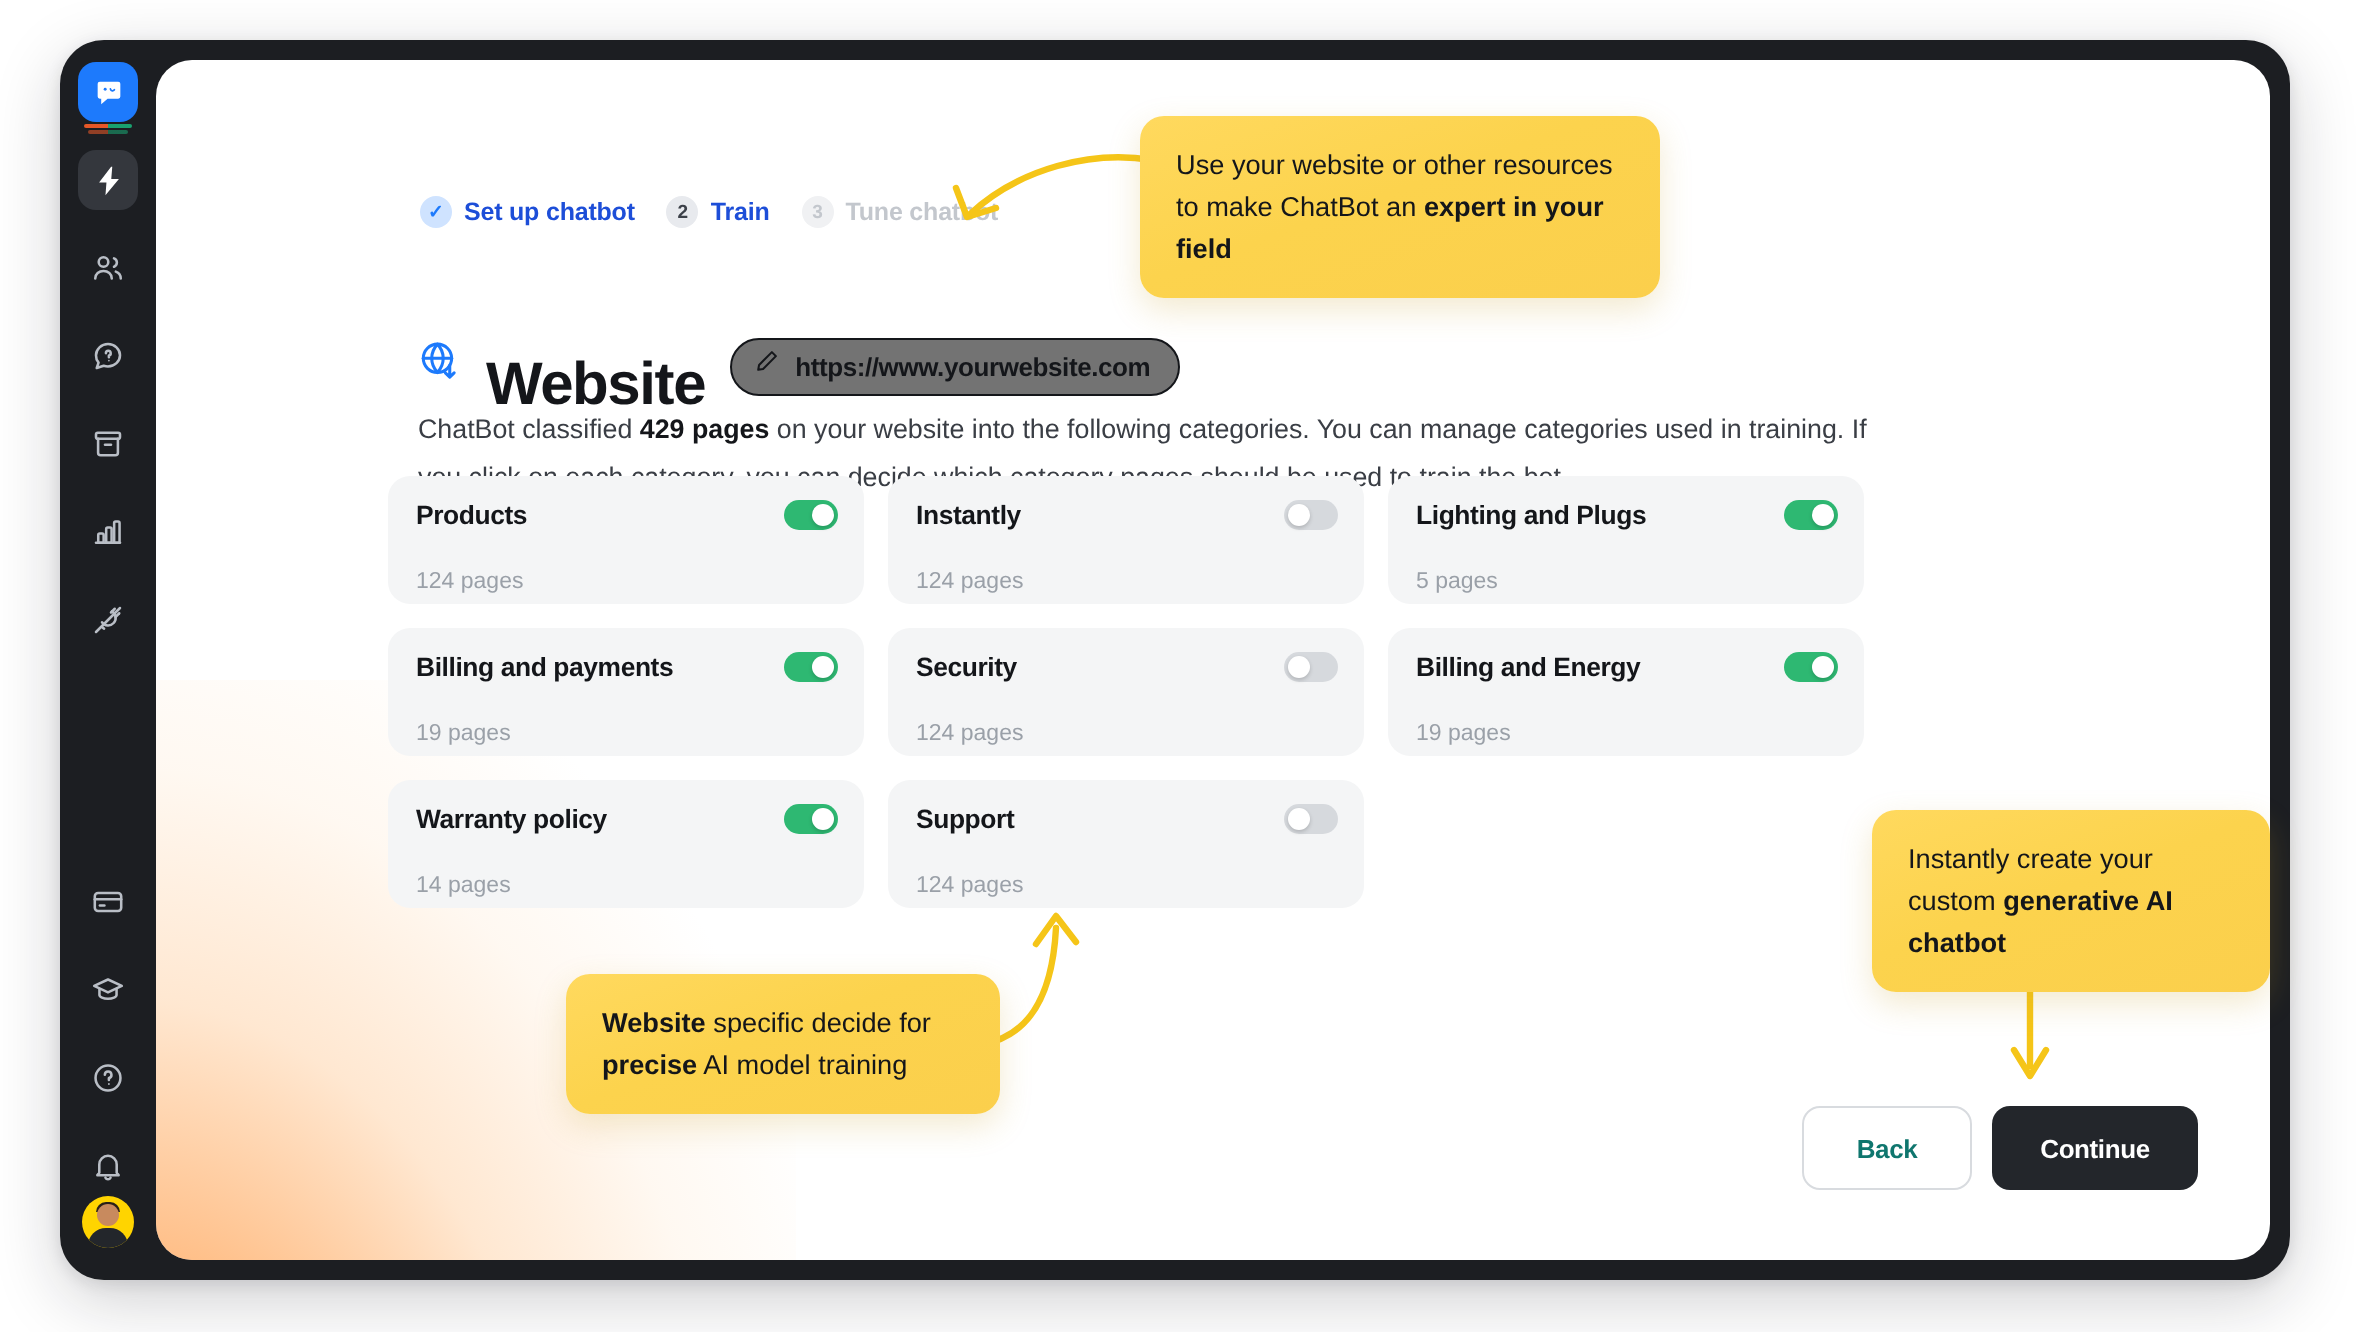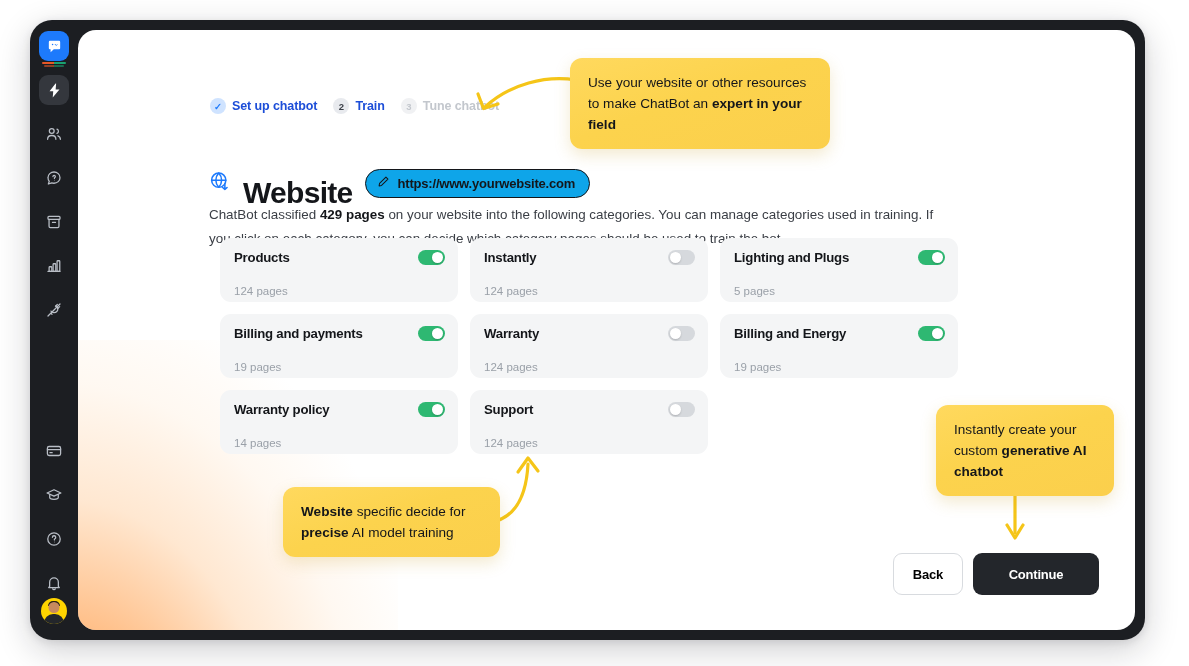--- a/index.html
+++ b/index.html
@@ -161,40 +161,40 @@
     font-size: 30px; font-weight: bold; color: #14161a;
     letter-spacing: -.7px;
     margin-top: 20px;
   }
   #url-pill {
     display: flex; align-items: center; gap: 8px;
     height: 29px;
     padding: 0 14px 0 11px;
     border: 1.6px solid #14161a;
     border-radius: 15px;
-    background: #0ea5e9;
+    background: #737373;
   }
   #url-pill .pencil { display:block; color:#14161a; }
   #url-text { font-size: 13px; font-weight: bold; color: #14161a; letter-spacing: -.2px; }
 
   
   #description {
     position: absolute;
     left: 131px; top: 173px;
     width: 730px;
     font-size: 13.4px;
     line-height: 24px;
     color: #3a3e45;
   }
   #description b { color: #14161a; }
 
   
   #category-grid {
     position: absolute;
-    left: 142px; top: 208px;
+    left: 116px; top: 208px;
     width: 738px;
     display: grid;
     grid-template-columns: repeat(3, 1fr);
     gap: 12px 12px;
   }
   .cat-card {
     background: #f4f5f6;
     border-radius: 11px;
     height: 64px;
     padding: 12px 14px 0 14px;
@@ -234,27 +234,27 @@
   }
   .btn {
     height: 42px;
     border-radius: 9px;
     display: flex; align-items: center; justify-content: center;
     font-size: 13px; font-weight: bold;
     letter-spacing: -.2px;
     cursor: pointer;
   }
   #back-button {
-    width: 70px;
+    width: 85px;
     background: #fff;
-    color: #000000;
+    color: #0f766e;
     border: 1.4px solid #d8dbdf;
   }
   #continue-button {
-    width: 126px;
+    width: 103px;
     background: #23262b;
     color: #ffffff;
   }
 
   
   .callout {
     position: absolute;
     border-radius: 12px;
     padding: 14px 18px;
     font-size: 13.6px;
@@ -270,21 +270,21 @@
     width: 260px;
     background: linear-gradient(160deg,#ffd95e 0%,#fcd34d 45%,#fbcf4c 100%);
   }
   #callout-select {
     left: 283px; top: 487px;
     width: 217px;
     background: linear-gradient(160deg,#ffd95e 0%,#fcd34d 45%,#fbcf4c 100%);
   }
   #callout-generative {
     left: 936px; top: 405px;
-    width: 178px;
+    width: 199px;
     background: linear-gradient(160deg,#ffd95e 0%,#fcd34d 45%,#fbcf4c 100%);
   }
 
   .arrow-svg { position: absolute; z-index: 9; pointer-events: none; }
   #arrow-top { left: 458px; top: 58px; }
   #arrow-select { left: 490px; top: 448px; }
   #arrow-generative { left: 1000px; top: 485px; }
 </style>
 </head>
 <body>
@@ -482,21 +482,21 @@
 
         <div class="cat-card">
           <div class="cat-name">Billing and payments</div>
           <div class="cat-pages">19 pages</div>
           <div class="toggle on">
               <div class="knob"></div>
             </div>
         </div>
 
         <div class="cat-card">
-          <div class="cat-name">Warranty</div>
+          <div class="cat-name">Security</div>
           <div class="cat-pages">124 pages</div>
           <div class="toggle">
               <div class="knob"></div>
             </div>
         </div>
 
         <div class="cat-card">
           <div class="cat-name">Billing and Energy</div>
           <div class="cat-pages">19 pages</div>
           <div class="toggle on">

